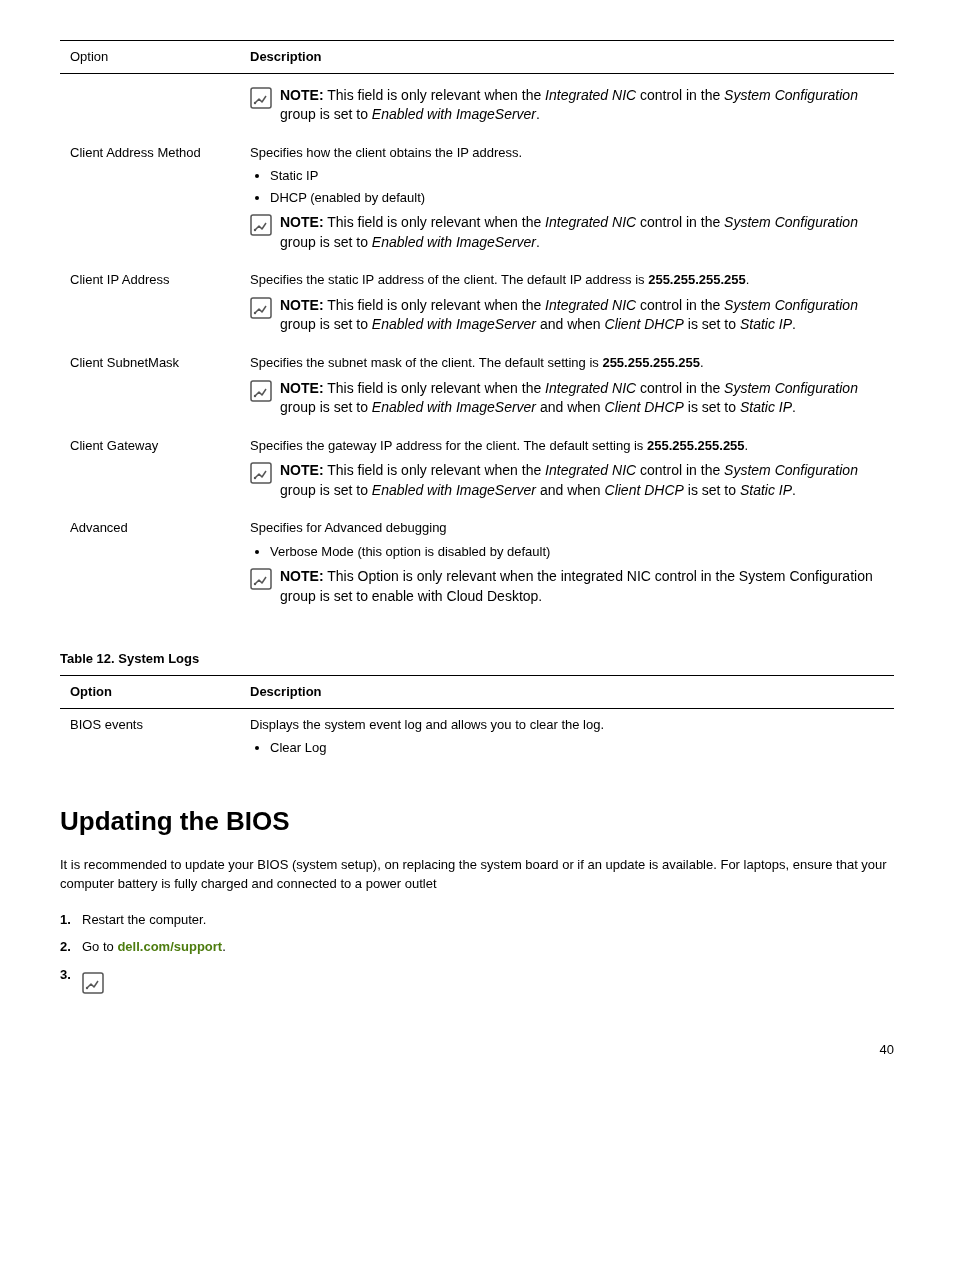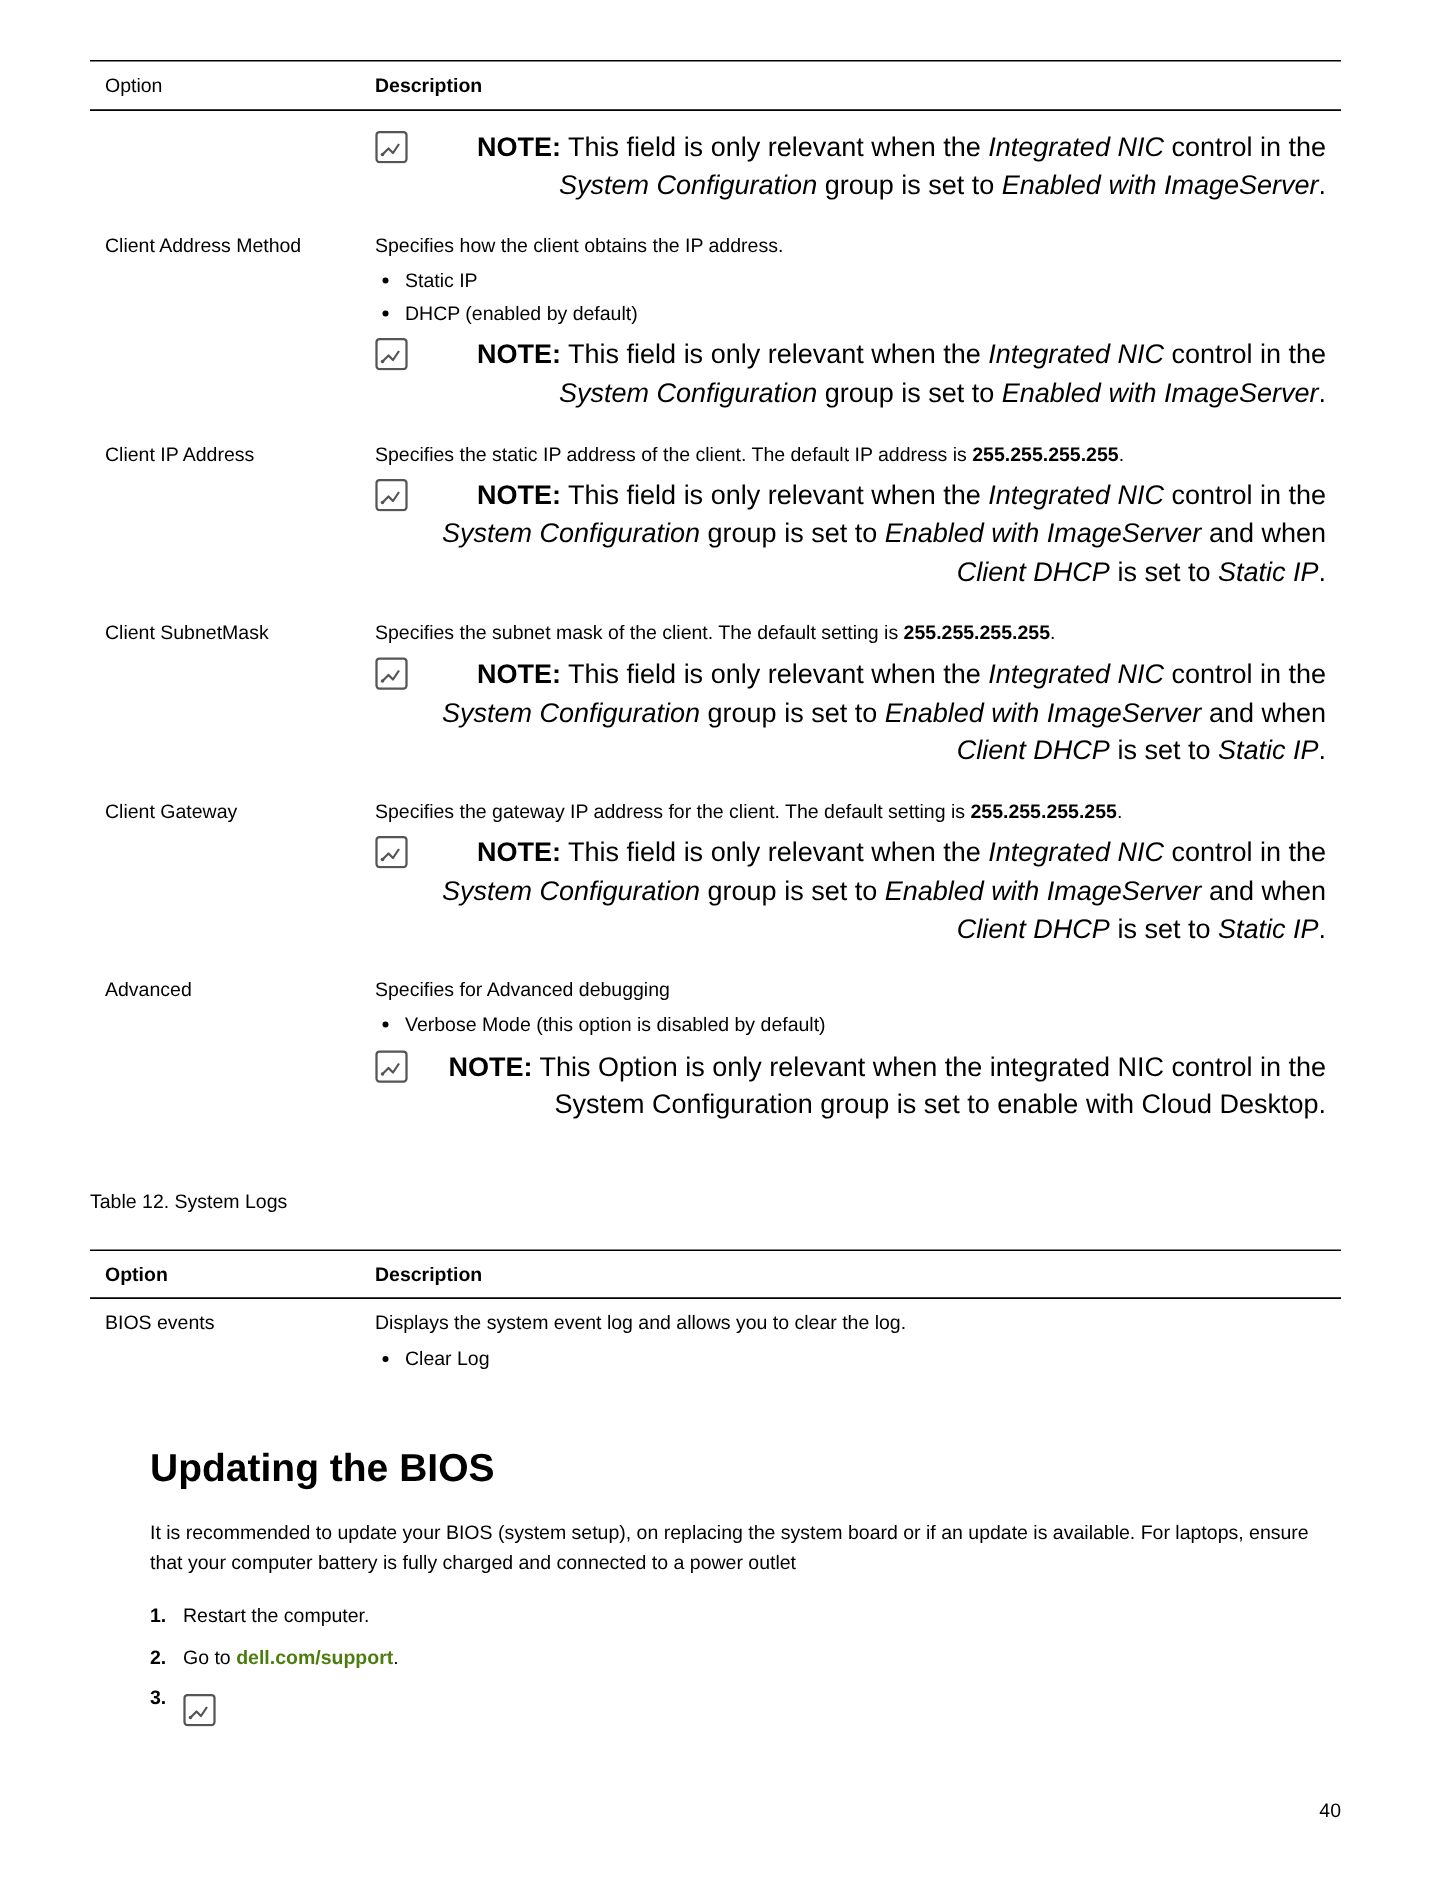--- a/index.html
+++ b/index.html
@@ -49,44 +49,43 @@
       margin: 6px 0;
       gap: 8px;
     }
     .note-icon {
       width: 22px;
       height: 22px;
       flex-shrink: 0;
       margin-top: 1px;
     }
     .note-text {
-      font-size: 18px;
+      font-size: 14px;
       line-height: 1.4;
-      text-align: right;
     }
     .note-text strong {
       font-weight: bold;
     }
 
     
     .bullet-list {
       list-style: disc;
       margin-left: 20px;
       margin-top: 4px;
       margin-bottom: 4px;
     }
     .bullet-list li {
       margin-bottom: 2px;
     }
 
     
     .table-caption {
       font-size: 13px;
-      font-weight: normal;
-      margin-bottom: 22px;
+      font-weight: bold;
+      margin-bottom: 7px;
     }
     .system-logs-table {
       width: 100%;
       border-collapse: collapse;
       margin-bottom: 30px;
       border-top: 1.5px solid #000;
     }
     .system-logs-table th {
       font-weight: bold;
       text-align: left;
@@ -287,21 +286,21 @@
           <span>Displays the system event log and allows you to clear the log.</span>
           <ul class="bullet-list">
             <li>Clear Log</li>
           </ul>
         </td>
       </tr>
     </tbody>
   </table>
 </div>
 
-<div style="margin-top: 20px; margin-left: 40px;">
+<div style="margin-top: 20px;">
   <h1 class="section-title">Updating the BIOS</h1>
   <p class="section-intro">It is recommended to update your BIOS (system setup), on replacing the system board or if an update is available. For laptops, ensure that your computer battery is fully charged and connected to a power outlet</p>
 
   <ol class="numbered-list">
 
     <li>
       <span class="num-label">1.</span>
       <span class="num-content">Restart the computer.</span>
     </li>
 

